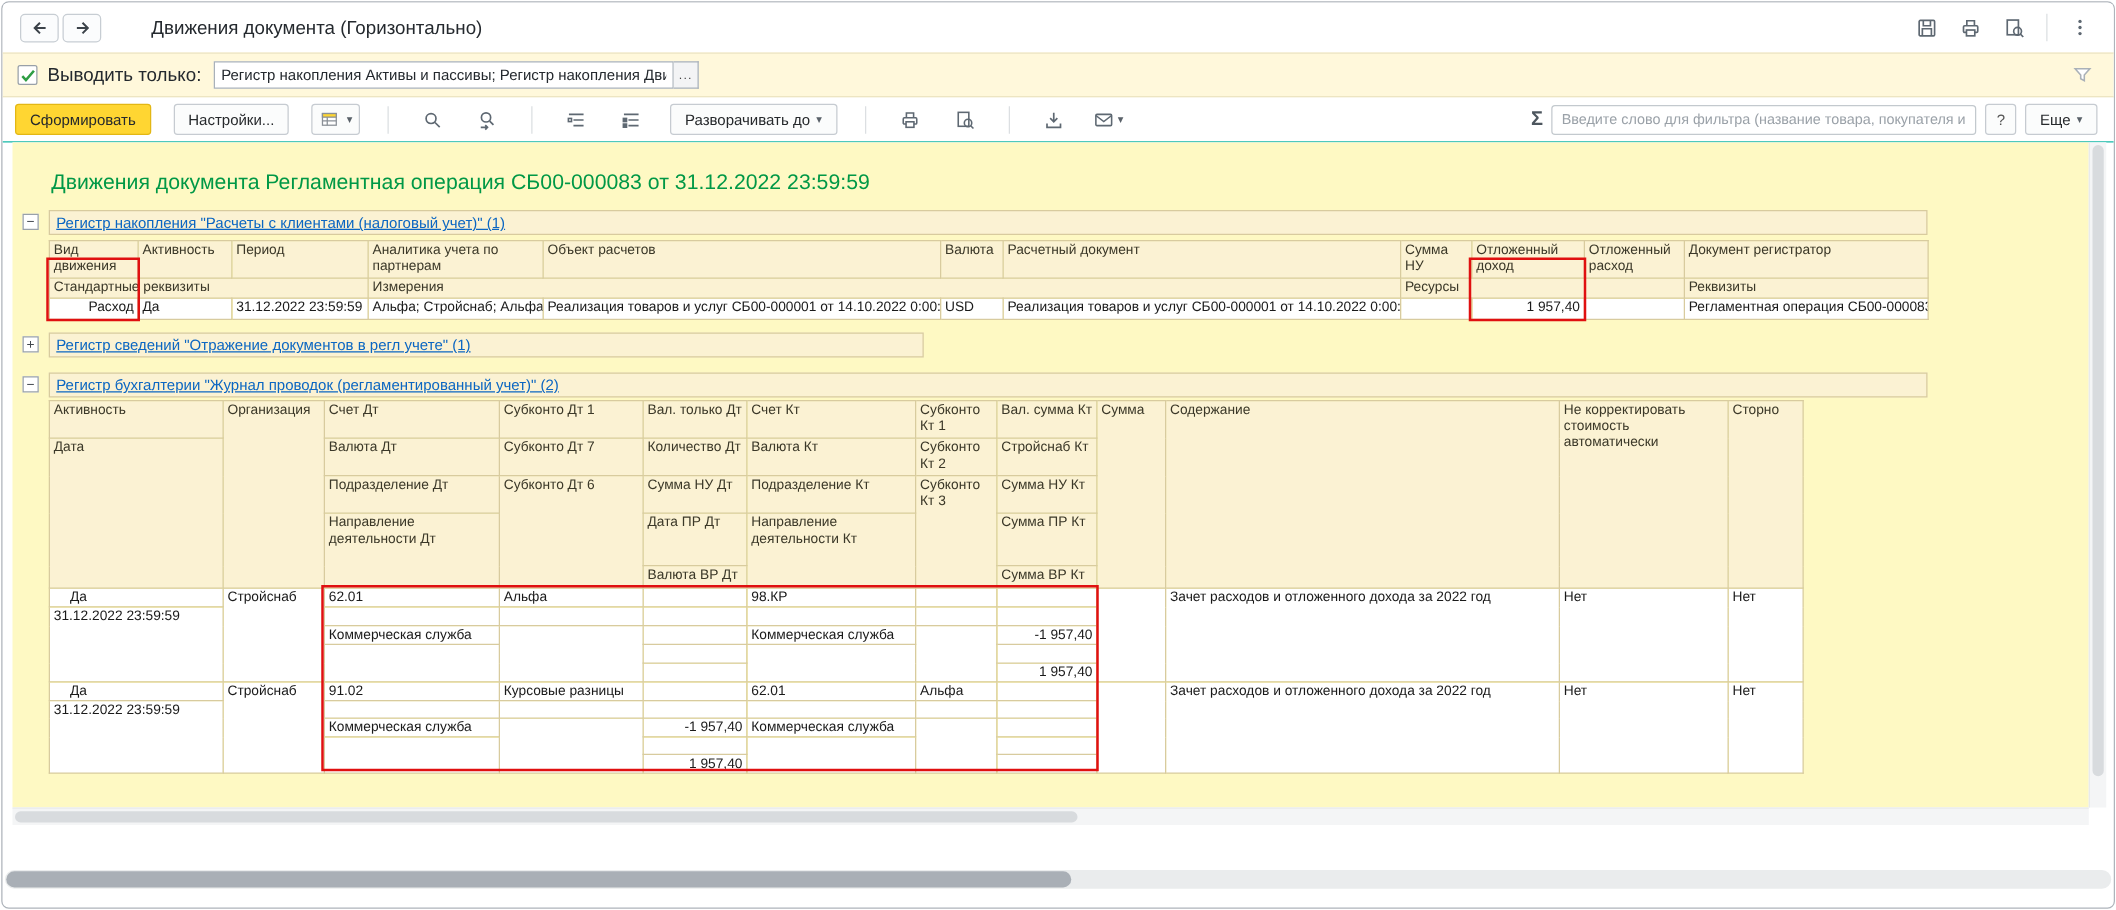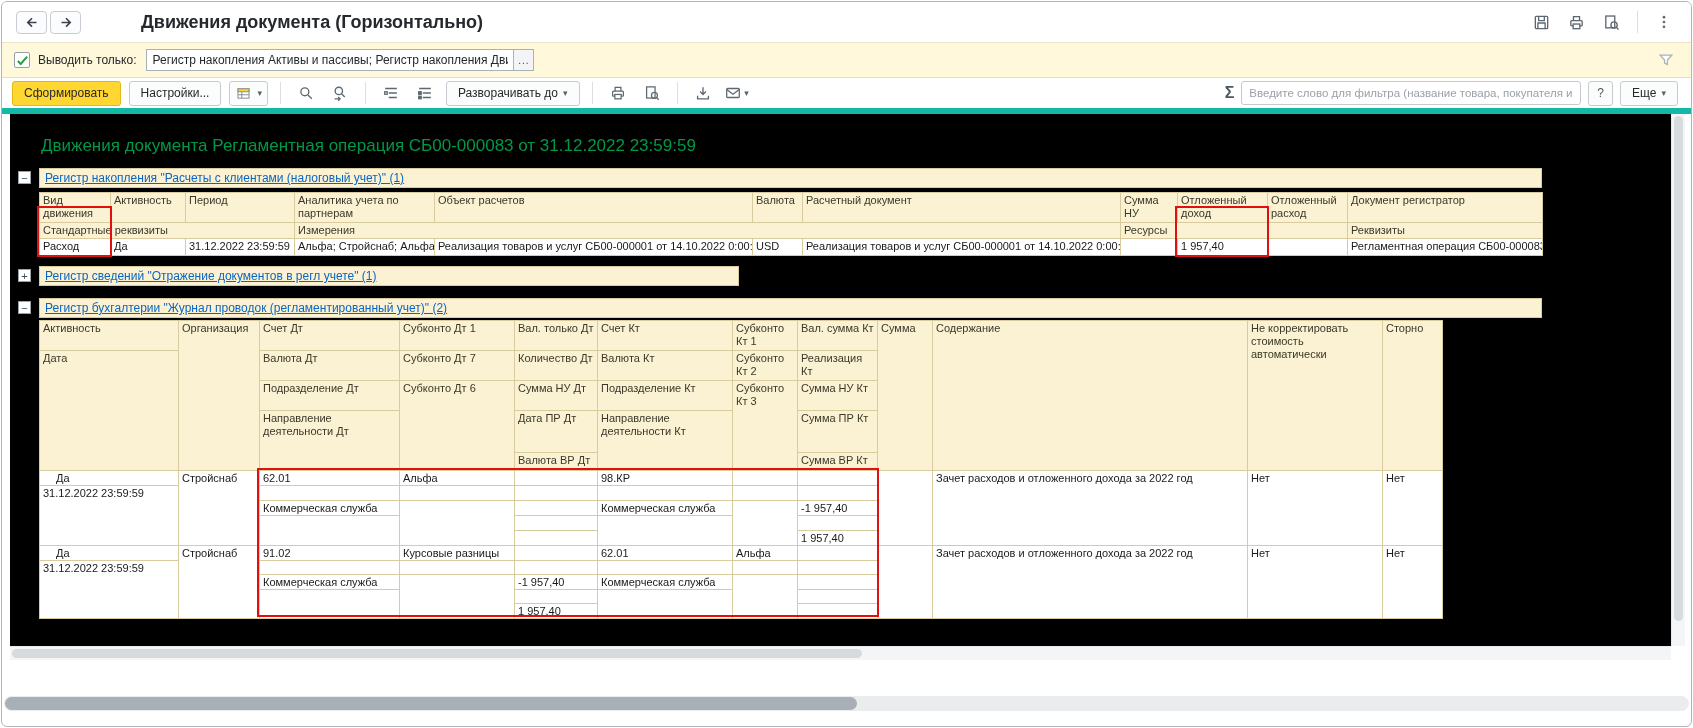--- a/index.html
+++ b/index.html
@@ -6,76 +6,76 @@
   html,body{width:1693px;height:728px;overflow:hidden;background:#fff;
     font-family:"Liberation Sans",sans-serif;color:#1f2327}
   .window{position:relative;width:1691px;height:726px;margin:1px;border:1px solid #aeb4bb;
     border-radius:6px;background:#fff;overflow:hidden}
 
   
   .titlebar{position:absolute;top:0;left:0;right:0;height:40px;display:flex;align-items:center;padding:0 14px;background:#fff}
   .navbtns{display:flex;gap:3px}
   .navbtn{width:31px;height:23px;border:1px solid #c7cdd3;border-radius:4px;background:#fbfcfd;
     display:flex;align-items:center;justify-content:center;cursor:pointer}
-  .apptitle{margin-left:60px;font-size:18px;font-weight:700;color:#24292e;white-space:nowrap}
+  .apptitle{margin-left:40px;font-size:15px;font-weight:400;color:#24292e;white-space:nowrap}
   .tb-icons{margin-left:auto;display:flex;align-items:center;gap:9px}
   .iconbtn{min-width:26px;height:24px;border:none;background:transparent;display:flex;align-items:center;
     justify-content:center;border-radius:3px;cursor:pointer;gap:2px}
 
   
   .filterbar{position:absolute;top:40px;left:0;right:0;height:36px;background:#fff8db;
     border-top:1px solid #ece4c4;border-bottom:1px solid #e7deba;display:flex;align-items:center;padding:0 12px;gap:8px}
   .checkbox{width:16px;height:16px;background:#fff;border:1px solid #98a0a8;border-radius:2px;
     display:flex;align-items:center;justify-content:center;cursor:pointer}
-  .flabel{font-size:12px;color:#24292e;white-space:nowrap}
+  .flabel{font-size:15px;color:#24292e;white-space:nowrap}
   .finputwrap{display:flex;height:22px;margin-left:2px}
   .finput{width:368px;height:22px;border:1px solid #a9b1b9;background:#fff;font-size:12px;padding:0 5px;color:#24292e;outline:none;
     font-family:"Liberation Sans",sans-serif}
   .fellipsis{width:20px;height:22px;border:1px solid #a9b1b9;border-left:none;background:#f3f4f5;font-size:10px;
     display:flex;align-items:center;justify-content:center;cursor:pointer;color:#444;letter-spacing:1px}
   .spacer{flex:1}
 
   
   .toolbar{position:absolute;top:76px;left:0;right:0;height:36px;background:#fff;display:flex;align-items:center;
-    padding:0 10px;gap:8px;border-bottom:6px solid #14b8a6}
+    padding:0 10px;gap:18px;border-bottom:1px solid #14b8a6}
   .btn{height:25px;border:1px solid #c6cbd1;border-radius:3px;background:#fbfcfc;font-size:12px;padding:0 11px;
     display:inline-flex;align-items:center;gap:5px;cursor:pointer;color:#26292c;white-space:nowrap;
     font-family:"Liberation Sans",sans-serif}
   .btn-yellow{background:#ffd632;border-color:#e3b714;font-weight:400}
   .btn-icon{padding:0 5px}
   .sep{width:1px;height:22px;background:#dcdfe2;margin:0 4px}
   .caret{font-size:9px;color:#5a6169;line-height:1}
   .tb-right{margin-left:auto;display:flex;align-items:center;gap:7px;padding-right:3px}
   .sigma{font-size:16px;color:#4d565e;font-weight:700}
   .searchinput{width:340px;height:24px;border:1px solid #c3c9ce;border-radius:3px;font-size:11.5px;padding:0 7px;
     color:#30363c;outline:none;font-family:"Liberation Sans",sans-serif}
   .searchinput::placeholder{color:#9aa1a8}
   .qbtn{padding:0 8px;color:#555}
 
   
   .reportctl{position:absolute;left:8px;top:112px;width:1675px;height:546px;background:#fff}
-  .canvas{position:absolute;left:0;top:0;right:14px;bottom:14px;overflow:hidden;background:#000000}
+  .canvas{position:absolute;left:0;top:0;right:14px;bottom:14px;overflow:hidden;background:#fef9c3}
   .vscroll{position:absolute;right:0;top:0;width:14px;bottom:14px;background:#f4f5f6;border-left:1px solid #e8eaec}
   .vthumb{position:absolute;left:2px;right:2px;top:2px;height:505px;background:#d8dbde;border-radius:6px;cursor:pointer}
   .hscroll{position:absolute;left:0;bottom:0;height:14px;right:14px;background:#f4f5f6;border-top:1px solid #e8eaec}
   .hthumb{position:absolute;top:2px;bottom:2px;left:2px;width:850px;background:#d8dbde;border-radius:6px;cursor:pointer}
   .outerhscroll{position:absolute;left:2px;right:2px;bottom:15px;height:15px;background:#eaeced;border-radius:8px}
   .outerthumb{position:absolute;left:1px;top:1px;height:13px;width:852px;background:#a9afb6;border-radius:8px;cursor:pointer}
 
   .rtitle{position:absolute;left:31px;top:22px;font-size:17px;color:#009846;white-space:nowrap}
   .expander{position:absolute;width:13px;height:13px;border:1px solid #99a1a9;background:#fff;font-size:11px;
     line-height:10px;text-align:center;color:#42484e;cursor:pointer;padding:0}
   .secbar{position:absolute;height:20px;background:#fbf2d3;border:1px solid #d8cb9e;display:flex;align-items:center;padding:0 5px}
   .seclink{font-size:12px;color:#0b66c2;text-decoration:underline;cursor:pointer;white-space:nowrap}
 
   table{border-collapse:collapse;table-layout:fixed;position:absolute;font-size:11px}
   td{border:1px solid #d8cb9e;padding:1px 3px;vertical-align:top;overflow:hidden;line-height:13px}
   td.hc{background:#fbf2d3;color:#3b3828}
   td.dc{background:#fff;white-space:nowrap;color:#1a1a1a;line-height:12px}
-  .num{}
+  .num{text-align:right}
   .neg{color:#c00000}
   .redtext{color:#c00000}
   .ind{padding-left:16px}
 
   .hl{position:absolute;border:2px solid #e01010;pointer-events:none}
 
   svg{display:block}
 </style>
 </head>
 <body>
@@ -390,21 +390,21 @@
           <td class="hc" rowspan="5">Не корректировать стоимость автоматически</td>
           <td class="hc" rowspan="5">Сторно</td>
         </tr>
         <tr style="height:30px">
           <td class="hc" rowspan="4">Дата</td>
           <td class="hc">Валюта Дт</td>
           <td class="hc">Субконто Дт 7</td>
           <td class="hc">Количество Дт</td>
           <td class="hc">Валюта Кт</td>
           <td class="hc">Субконто Кт 2</td>
-          <td class="hc">Реализация Кт</td>
+          <td class="hc">Стройснаб Кт</td>
         </tr>
         <tr style="height:30px">
           <td class="hc">Подразделение Дт</td>
           <td class="hc" rowspan="3">Субконто Дт 6</td>
           <td class="hc">Сумма НУ Дт</td>
           <td class="hc">Подразделение Кт</td>
           <td class="hc" rowspan="3">Субконто Кт 3</td>
           <td class="hc">Сумма НУ Кт</td>
         </tr>
         <tr style="height:42px">

